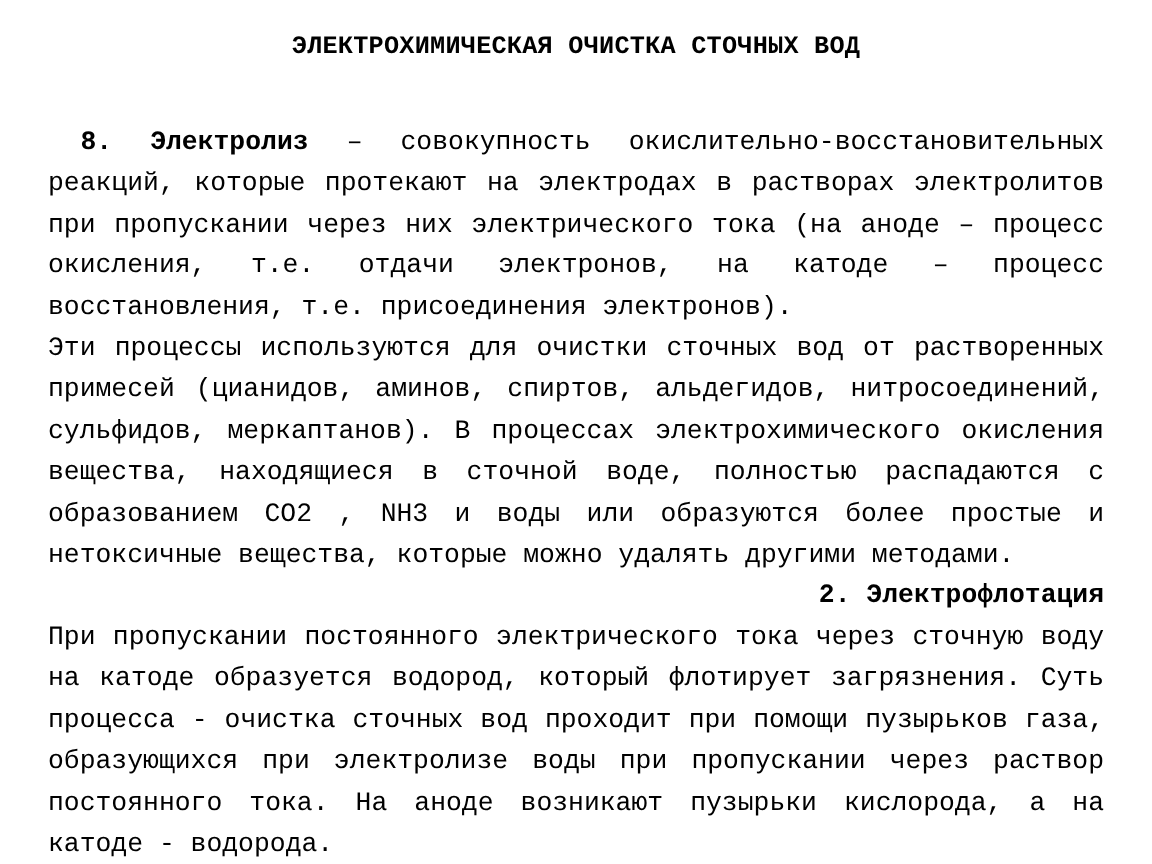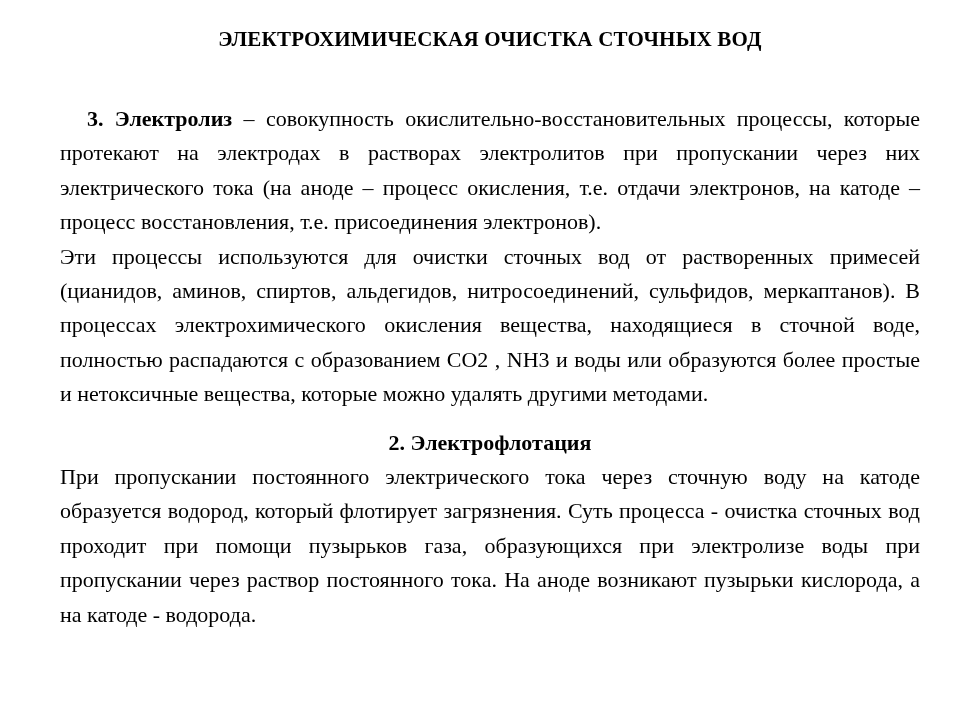--- a/index.html
+++ b/index.html
@@ -7,22 +7,22 @@
     padding: 0;
     background: #ffffff;
   }
   .slide {
     position: relative;
     width: 960px;
     height: 720px;
     box-sizing: border-box;
     background: #ffffff;
     color: #000000;
-    font-family: Liberation Serif, serif;
-    padding: 26px 40px 0 60px;
+    font-family: Liberation Mono, monospace;
+    padding: 26px 40px 0 40px;
     overflow: hidden;
   }
   .doc-title {
     font-size: 21px;
     line-height: 27px;
     font-weight: bold;
     text-align: center;
     margin: 0 0 49px 0;
     letter-spacing: 0.2px;
   }
@@ -35,32 +35,32 @@
   .para.first-indent {
     text-indent: 27px;
   }
   .lead-bold {
     font-weight: bold;
   }
   .subheading {
     font-size: 22px;
     line-height: 34.4px;
     font-weight: bold;
-    text-align: center;
-    margin: 14px 0 0 0;
+    text-align: right;
+    margin: 0 0 0 0;
   }
 </style>
 </head>
 <body>
 
 <div class="slide">
 
   <h1 class="doc-title">ЭЛЕКТРОХИМИЧЕСКАЯ ОЧИСТКА СТОЧНЫХ ВОД</h1>
 
-  <p class="para first-indent"><span class="lead-bold">3. Электролиз</span><span> – совокупность окислительно-восстановительных процессы, которые протекают на электродах в растворах электролитов при пропускании через них электрического тока (на аноде – процесс окисления, т.е. отдачи электронов, на катоде – процесс восстановления, т.е. присоединения электронов).</span></p>
+  <p class="para first-indent"><span class="lead-bold">8. Электролиз</span><span> – совокупность окислительно-восстановительных реакций, которые протекают на электродах в растворах электролитов при пропускании через них электрического тока (на аноде – процесс окисления, т.е. отдачи электронов, на катоде – процесс восстановления, т.е. присоединения электронов).</span></p>
 
   <p class="para">Эти процессы используются для очистки сточных вод от растворенных примесей (цианидов, аминов, спиртов, альдегидов, нитросоединений, сульфидов, меркаптанов). В процессах  электрохимического окисления вещества, находящиеся в сточной воде, полностью распадаются с образованием CO2 , NH3 и воды или образуются более простые и нетоксичные вещества, которые можно удалять другими методами.</p>
 
   <h2 class="subheading">2. Электрофлотация</h2>
 
   <p class="para">При пропускании постоянного электрического тока через сточную воду на катоде образуется водород, который флотирует загрязнения. Суть процесса - очистка сточных вод проходит при помощи пузырьков газа, образующихся при электролизе воды при пропускании через раствор постоянного тока. На аноде возникают пузырьки кислорода, а на катоде - водорода.</p>
 
 
 </div>
 

